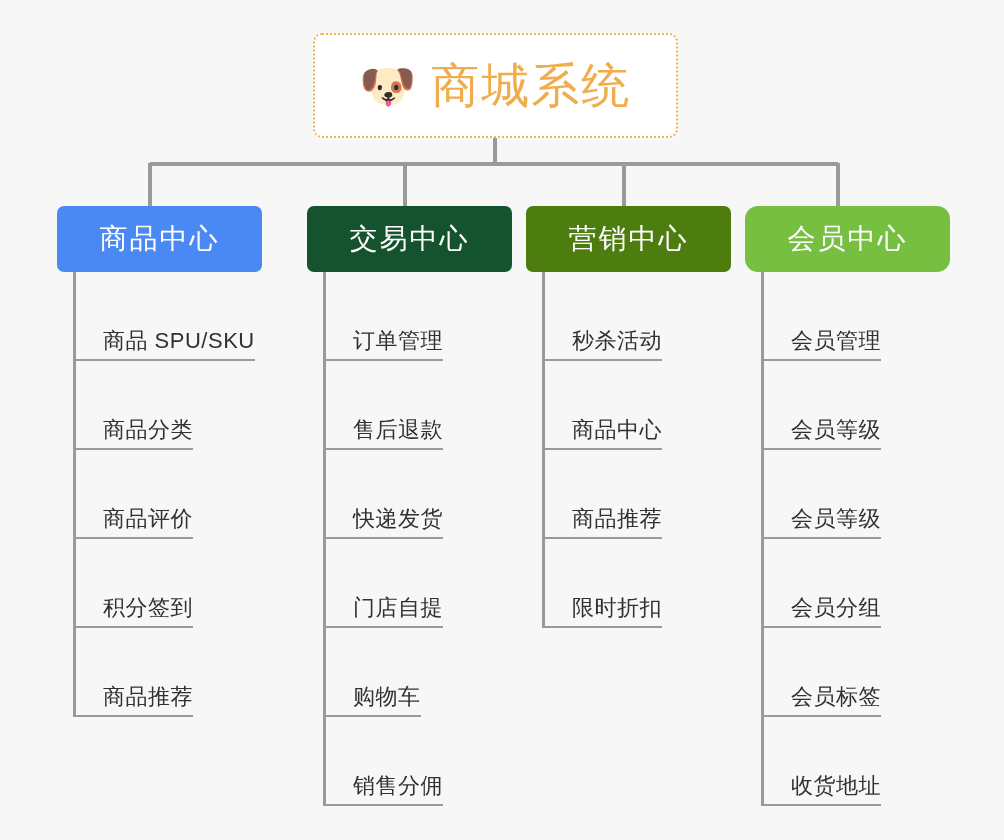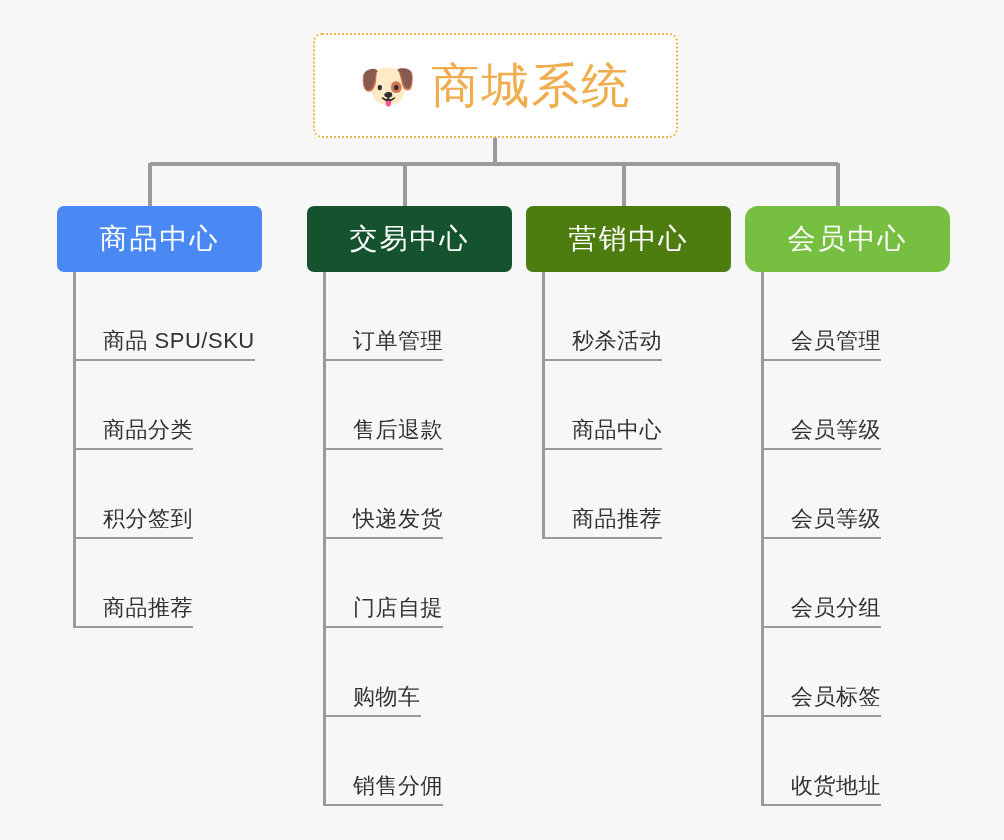--- a/index.html
+++ b/index.html
@@ -139,20 +139,23 @@
       <span>商品中心</span>
     </div>
     <div class="branch-items">
       <div class="leaf">
           <span class="leaf-label">商品 SPU/SKU</span>
         </div>
       <div class="leaf">
           <span class="leaf-label">商品分类</span>
         </div>
       <div class="leaf">
+          <span class="leaf-label">商品评价</span>
+        </div>
+      <div class="leaf">
           <span class="leaf-label">积分签到</span>
         </div>
       <div class="leaf">
           <span class="leaf-label">商品推荐</span>
         </div>
     </div>
   </div>
 
   <div class="branch" style="left:307px;">
     <div class="branch-header" style="background:#14532d;">
@@ -187,20 +190,23 @@
     <div class="branch-items">
       <div class="leaf">
           <span class="leaf-label">秒杀活动</span>
         </div>
       <div class="leaf">
           <span class="leaf-label">商品中心</span>
         </div>
       <div class="leaf">
           <span class="leaf-label">商品推荐</span>
         </div>
+      <div class="leaf">
+          <span class="leaf-label">限时折扣</span>
+        </div>
     </div>
   </div>
 
   <div class="branch" style="left:745px;">
     <div class="branch-header" style="background:#77bf40;border-radius:13px;">
       <span>会员中心</span>
     </div>
     <div class="branch-items">
       <div class="leaf">
           <span class="leaf-label">会员管理</span>

